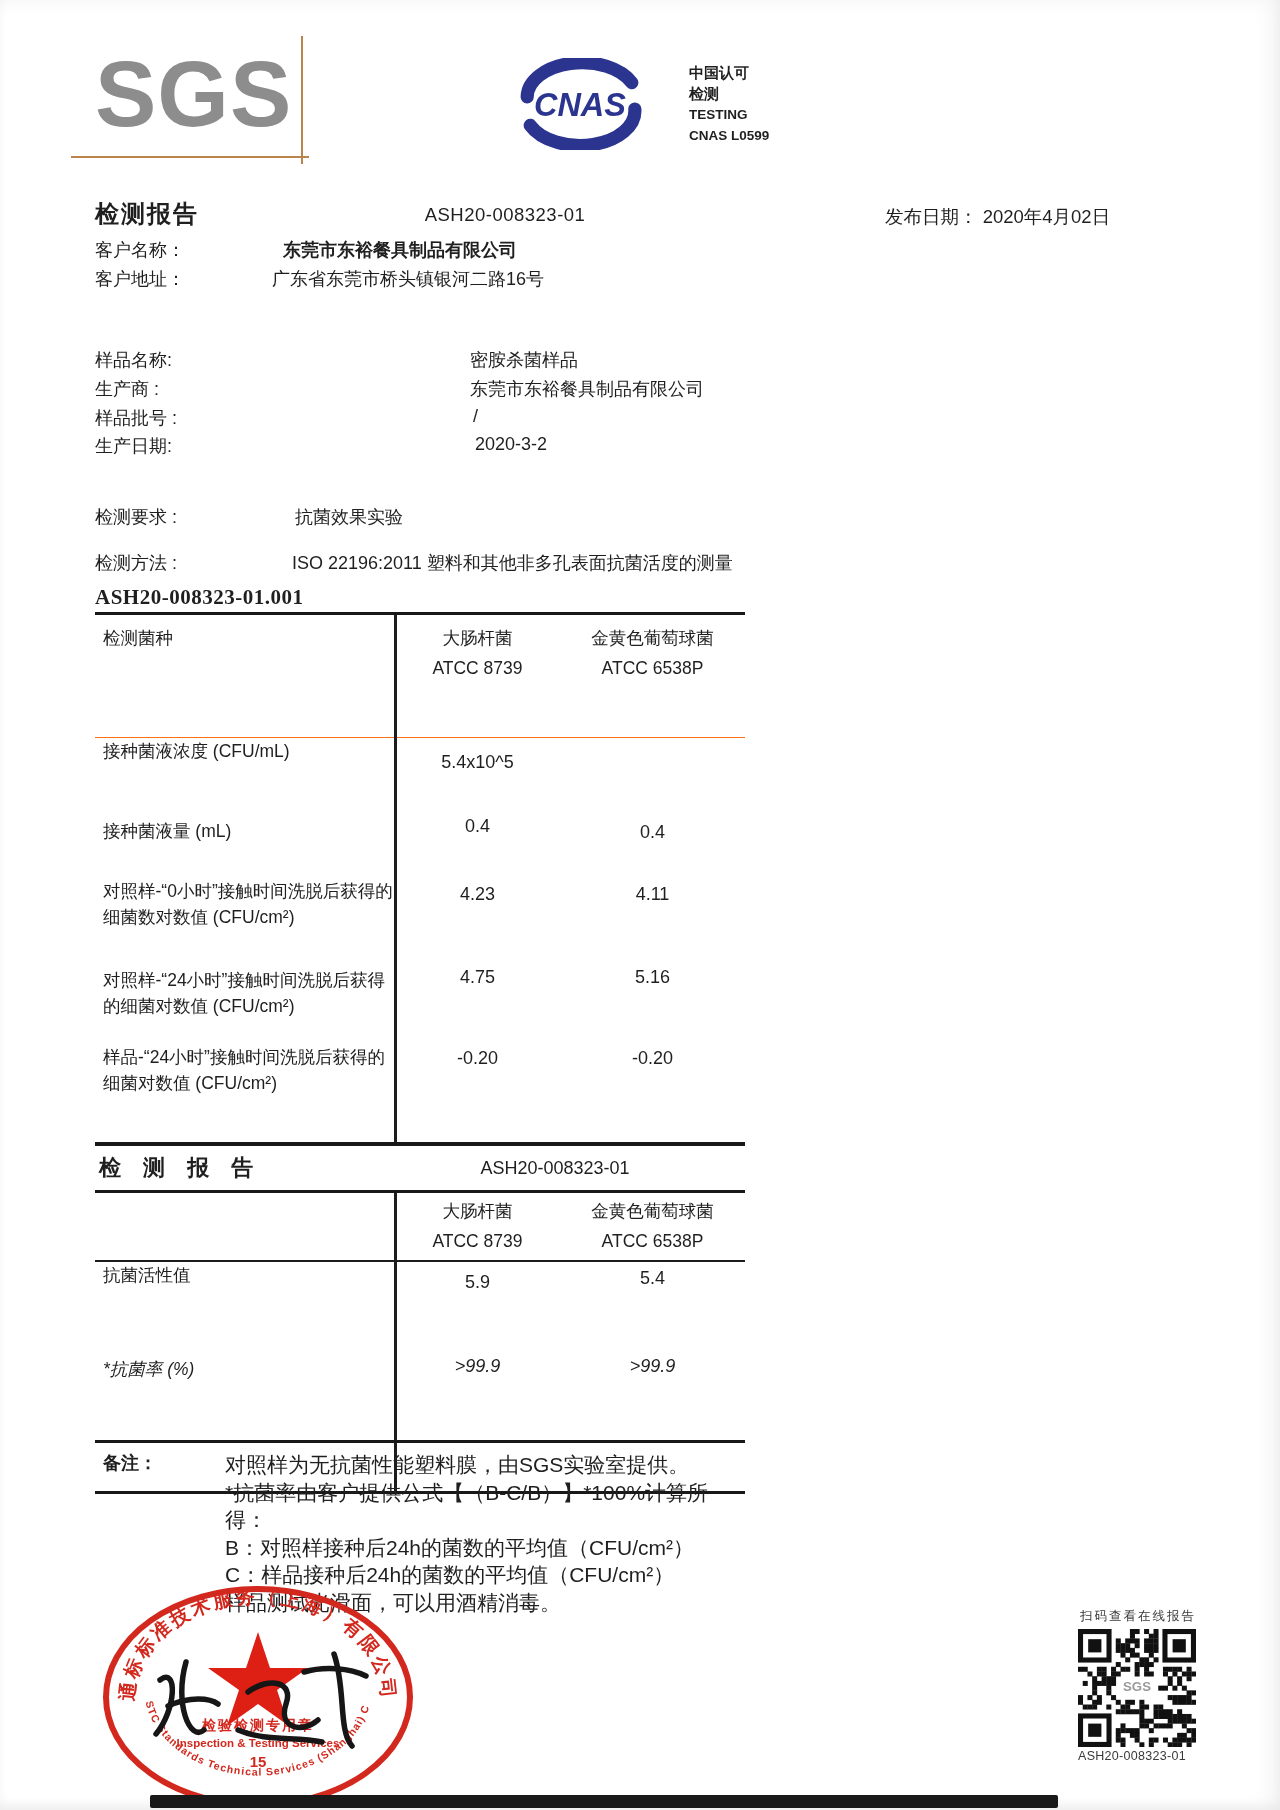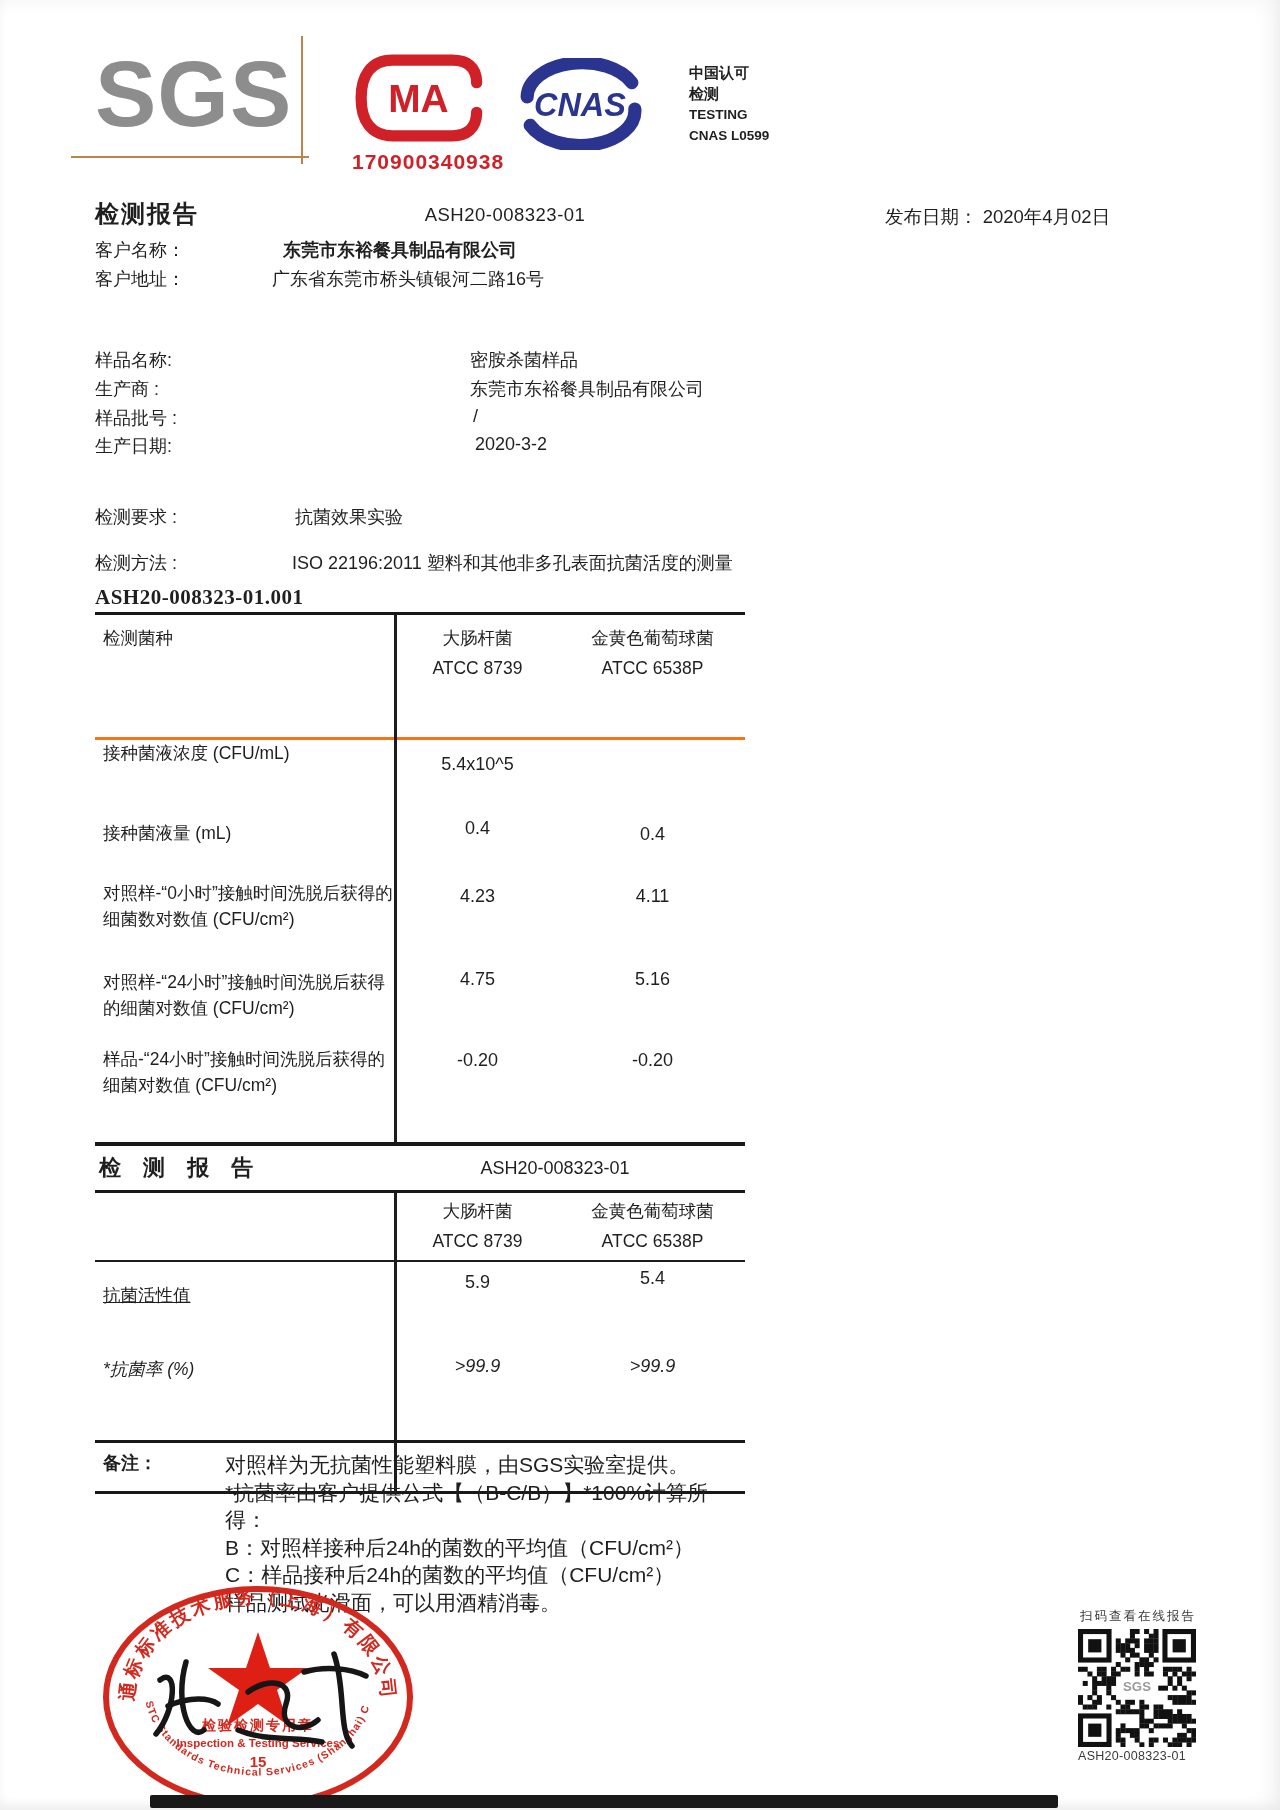--- a/index.html
+++ b/index.html
@@ -57,27 +57,20 @@
 <div class="page">
 
   <div class="abs" style="left:95px;top:48px;">
     <div style="position:relative;">
       <span class="sgs-text">SGS</span>
       <div class="sgs-hline"></div>
       <div class="sgs-vline"></div>
     </div>
   </div>
 
-  <div class="abs" style="left:352px;top:52px;width:145px;">
-    <svg width="145" height="92" viewBox="0 0 140 90">
-      <path d="M121,30 C121,14 111,8 97,8 H39 C17,8 8,24 8,45 C8,66 17,82 39,82 H97 C111,82 121,75 121,59" fill="none" stroke="#cf2127" stroke-width="11" stroke-linecap="round"></path>
-      <text x="64" y="59" text-anchor="middle" font-family="Liberation Sans, sans-serif" font-size="38" font-weight="bold" fill="#cf2127">MA</text>
-    </svg>
-    <div class="cma-number">170900340938</div>
-  </div>
 
   <div class="abs" style="left:515px;top:58px;">
     <svg width="132" height="92" viewBox="0 0 130 90">
       <path d="M12,38 A54,34 0 0 1 115,24" fill="none" stroke="#2b3590" stroke-width="13" stroke-linecap="round"></path>
       <path d="M118,50 A54,34 0 0 1 15,66" fill="none" stroke="#2b3590" stroke-width="13" stroke-linecap="round"></path>
       <text x="64" y="57" text-anchor="middle" font-family="Liberation Sans, sans-serif" font-style="italic" font-size="32" font-weight="bold" fill="#2b3590">CNAS</text>
     </svg>
   </div>
 
   <div class="abs accred" style="left:689px;top:62px;">
@@ -126,21 +119,21 @@
   </div>
   <div class="abs info-label" style="left:95px;top:551px;">
     <span>检测方法 :</span>
     <span style="position:absolute;left:197px;width:680px;">ISO 22196:2011 塑料和其他非多孔表面抗菌活度的测量</span>
   </div>
   <div class="abs sub-no" style="left:95px;top:585px;">ASH20-008323-01.001</div>
 
   <div class="tbl" style="top:612px;height:530px;border-top:3.5px solid #181818;">
     <div class="vline"></div>
 
-    <div class="t-grid" style="height:122px;border-bottom:3px solid #f97316;">
+    <div class="t-grid" style="height:122px;border-bottom:1px solid #f97316;">
       <div class="cell-l" style="padding-top:10px;">检测菌种</div>
       <div style="padding-top:8px;">
         <div class="hdr-line">大肠杆菌</div>
         <div class="hdr-line">ATCC  8739</div>
       </div>
       <div style="padding-top:8px;">
         <div class="hdr-line">金黄色葡萄球菌</div>
         <div class="hdr-line">ATCC  6538P</div>
       </div>
     </div>
@@ -189,21 +182,21 @@
           <div class="hdr-line">大肠杆菌</div>
           <div class="hdr-line">ATCC 8739</div>
         </div>
         <div style="padding-top:3px;">
           <div class="hdr-line">金黄色葡萄球菌</div>
           <div class="hdr-line">ATCC 6538P</div>
         </div>
       </div>
 
       <div class="t-grid" style="height:72px;">
-        <div class="cell-l" style="padding-top:20px;text-decoration:underline;">抗菌活性值</div>
+        <div class="cell-l" style="">抗菌活性值</div>
         <div class="cell-v" style="padding-top:10px;">5.9</div>
         <div class="cell-v" style="padding-top:6px;">5.4</div>
       </div>
 
       <div class="t-grid" style="height:159px;font-style:italic;">
         <div class="cell-l" style="padding-top:22px;">*抗菌率 (%)</div>
         <div class="cell-v" style="padding-top:22px;">&gt;99.9</div>
         <div class="cell-v" style="padding-top:22px;">&gt;99.9</div>
       </div>
     </div>

